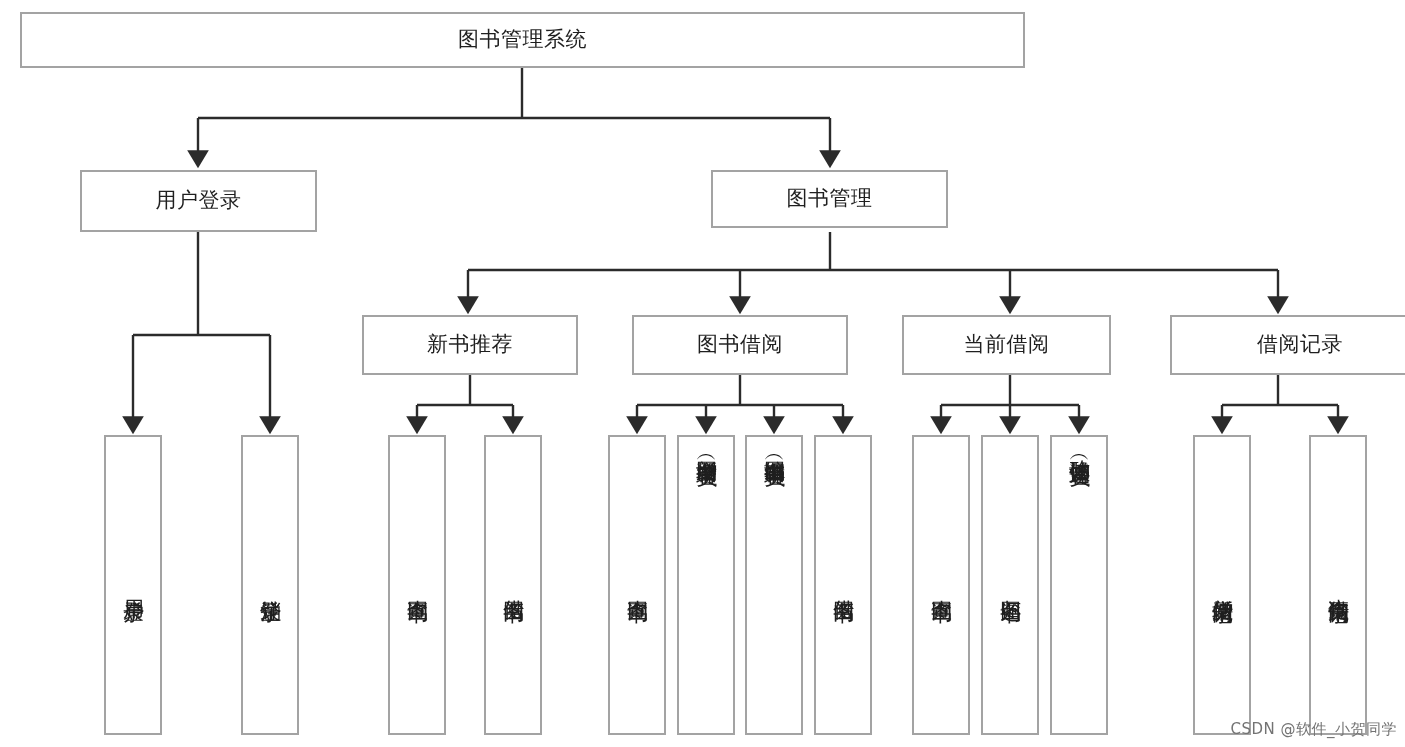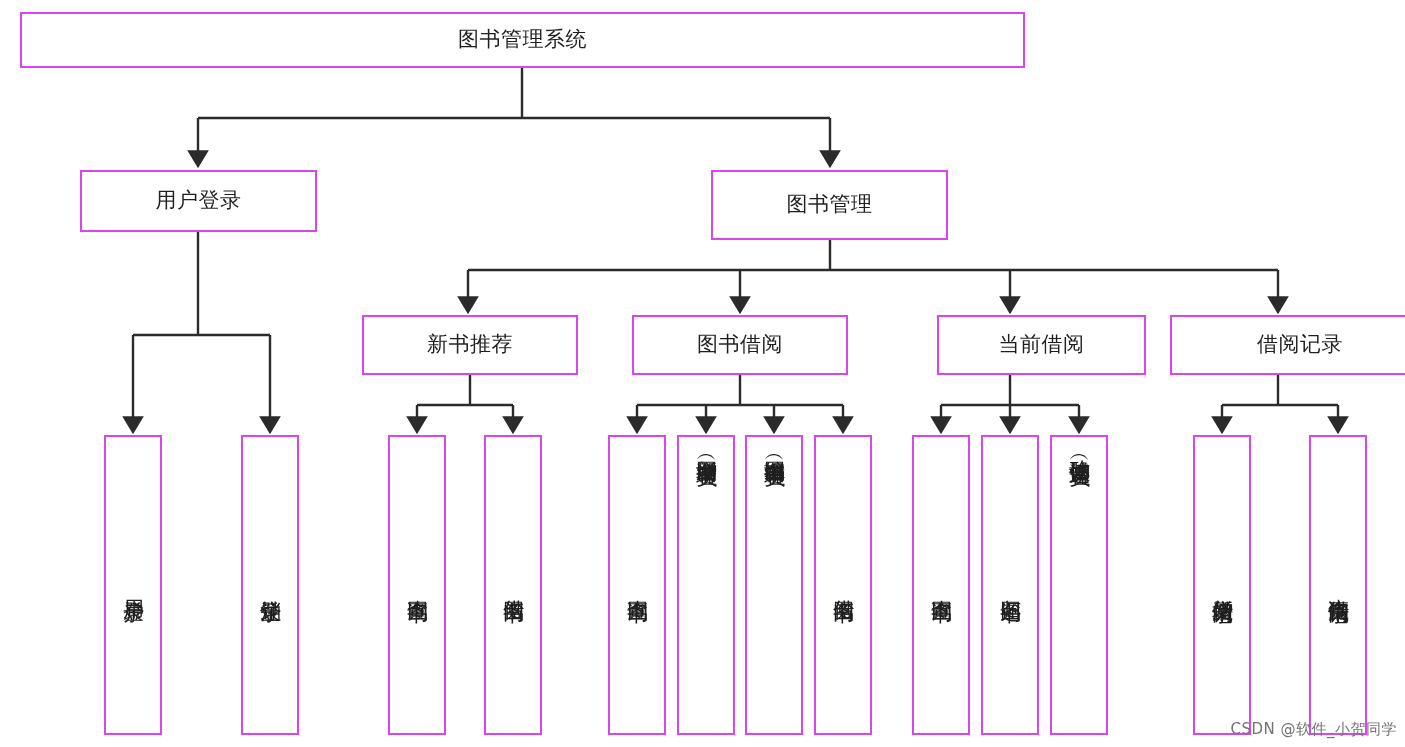--- a/index.html
+++ b/index.html
@@ -24,21 +24,21 @@
     left: 0;
     top: 0;
     width: 1405px;
     height: 747px;
     pointer-events: none;
   }
   .node {
     position: absolute;
     box-sizing: border-box;
     background: #ffffff;
-    border: 2px solid #d946ef;
+    border: 2px solid #a3a3a3;
     display: flex;
     align-items: center;
     justify-content: center;
     z-index: 2;
   }
   .node-label {
     font-size: 21px;
     line-height: 1.22;
     letter-spacing: 0.5px;
     color: #1f1f1f;
@@ -129,33 +129,33 @@
   </svg>
 
   <div class="node" style="left:20px; top:12px; width:1005px; height:56px;">
     <span class="node-label">图书管理系统</span>
   </div>
 
   <div class="node" style="left:80px; top:170px; width:237px; height:62px;">
     <span class="node-label">用户登录</span>
   </div>
 
-  <div class="node" style="left:711px; top:170px; width:237px; height:70px;">
+  <div class="node" style="left:711px; top:170px; width:237px; height:58px;">
     <span class="node-label">图书管理</span>
   </div>
 
   <div class="node" style="left:632px; top:315px; width:216px; height:60px;">
     <span class="node-label">图书借阅</span>
   </div>
 
   <div class="node" style="left:362px; top:315px; width:216px; height:60px;">
     <span class="node-label">新书推荐</span>
   </div>
 
-  <div class="node" style="left:902px; top:315px; width:209px; height:60px;margin-left:35px;">
+  <div class="node" style="left:902px; top:315px; width:209px; height:60px;">
     <span class="node-label">当前借阅</span>
   </div>
 
   <div class="node" style="left:1170px; top:315px; width:260px; height:60px;">
     <span class="node-label">借阅记录</span>
   </div>
 
   <div class="node leaf" style="left:104px; top:435px; width:58px; height:300px;">
     <span class="node-label">用户登录</span>
   </div>

